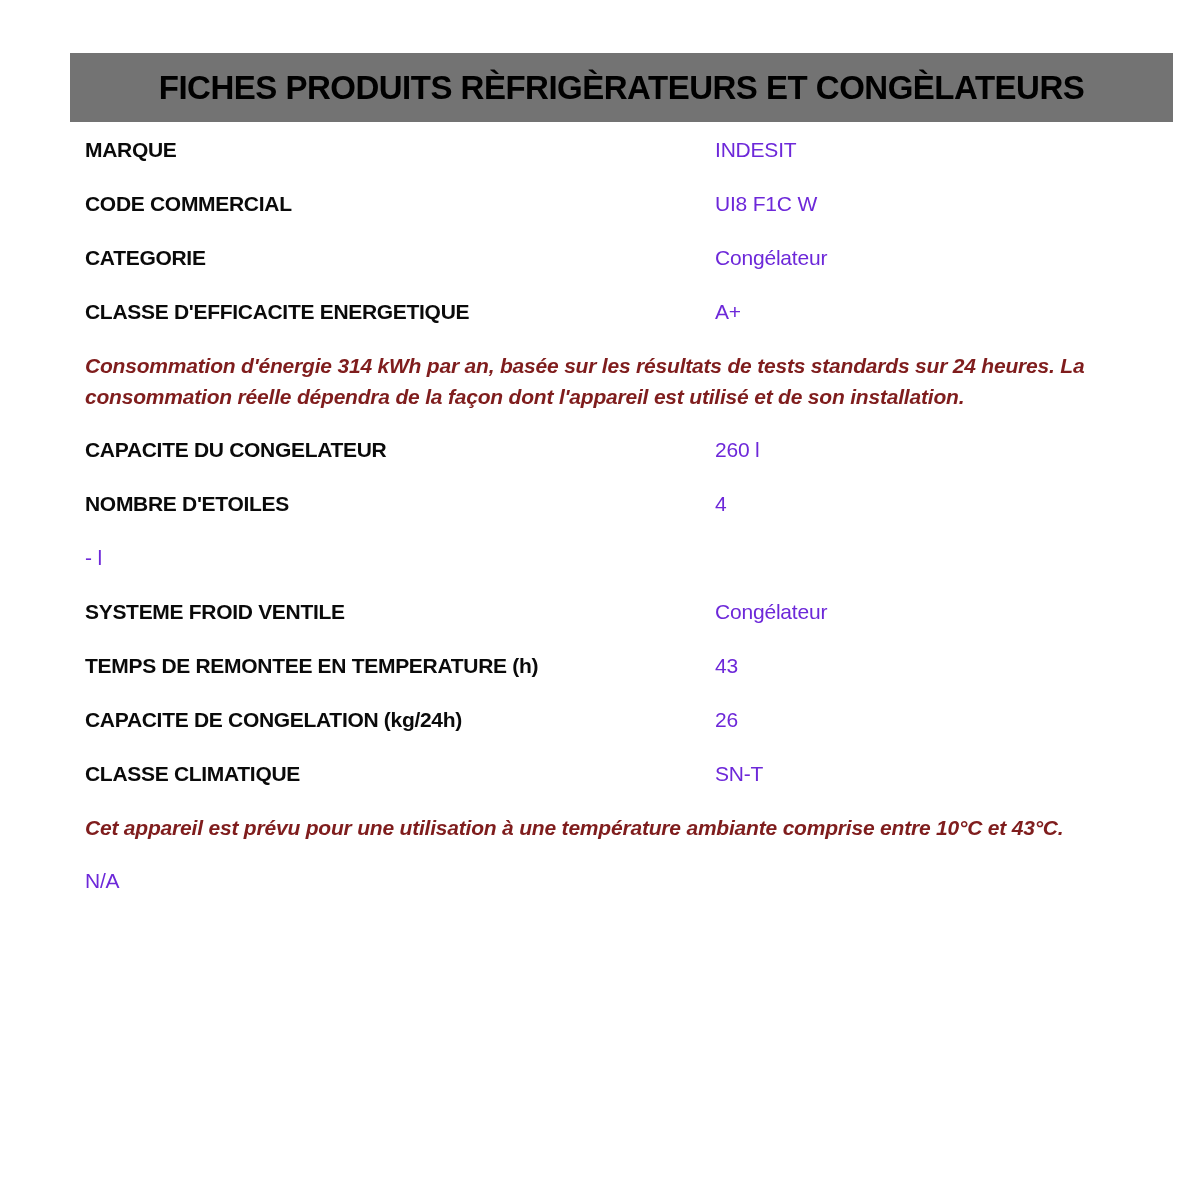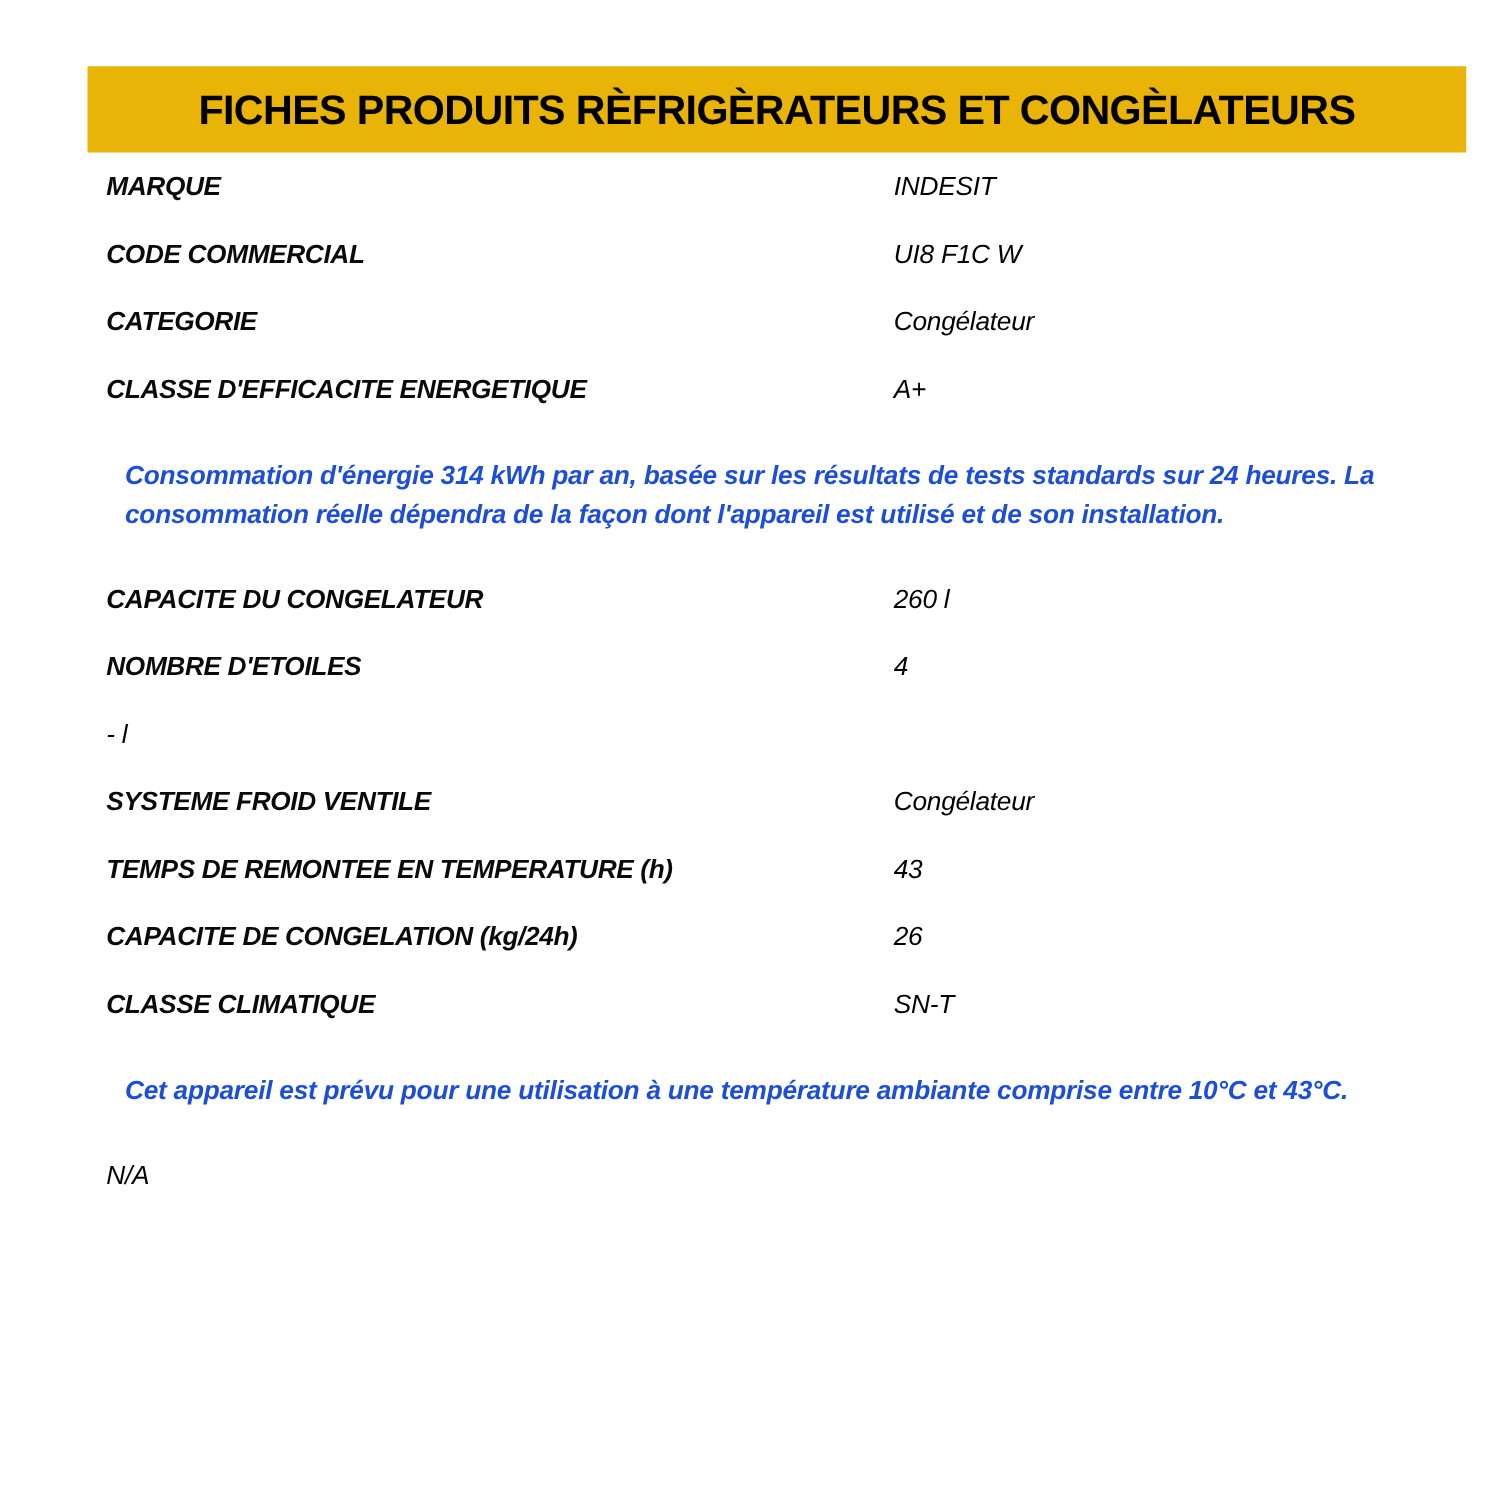--- a/index.html
+++ b/index.html
@@ -41,54 +41,53 @@
     width: 1200px;
   }
   .row.field {
     height: 54px;
     display: grid;
     grid-template-columns: 630px 1fr;
     align-items: center;
     padding-left: 85px;
     padding-right: 28px;
     box-sizing: border-box;
-    font-style: italic;
   }
   .row.field .label {
     font-weight: 700;
     font-size: 21px;
     letter-spacing: -0.3px;
     color: #0a0a0a;
     white-space: nowrap;
   }
   .row.field .value {
     font-size: 21px;
     letter-spacing: -0.2px;
-    color: #000000;
+    color: #6d28d9;
     white-space: nowrap;
   }
   .row.note {
     padding: 11px 45px 11px 85px;
     box-sizing: border-box;
   }
   .row.note p {
-    margin: 15px;
+    margin: 0;
     font-size: 21px;
     font-weight: 700;
     font-style: italic;
     line-height: 31px;
     letter-spacing: -0.2px;
-    color: #1d4ed8;
+    color: #7f1d1d;
   }
 </style>
 </head>
 <body>
 
 <div class="page">
-  <header class="title-bar" style="background: #eab308;">
+  <header class="title-bar" style="background: #737373;">
     <h1>FICHES PRODUITS RÈFRIGÈRATEURS ET CONGÈLATEURS</h1>
   </header>
   <div class="rows" id="rows">
   <div class="row field">
     <div class="label">MARQUE</div>
     <div class="value">INDESIT</div>
   </div>
 
   <div class="row field">
     <div class="label">CODE COMMERCIAL</div>

